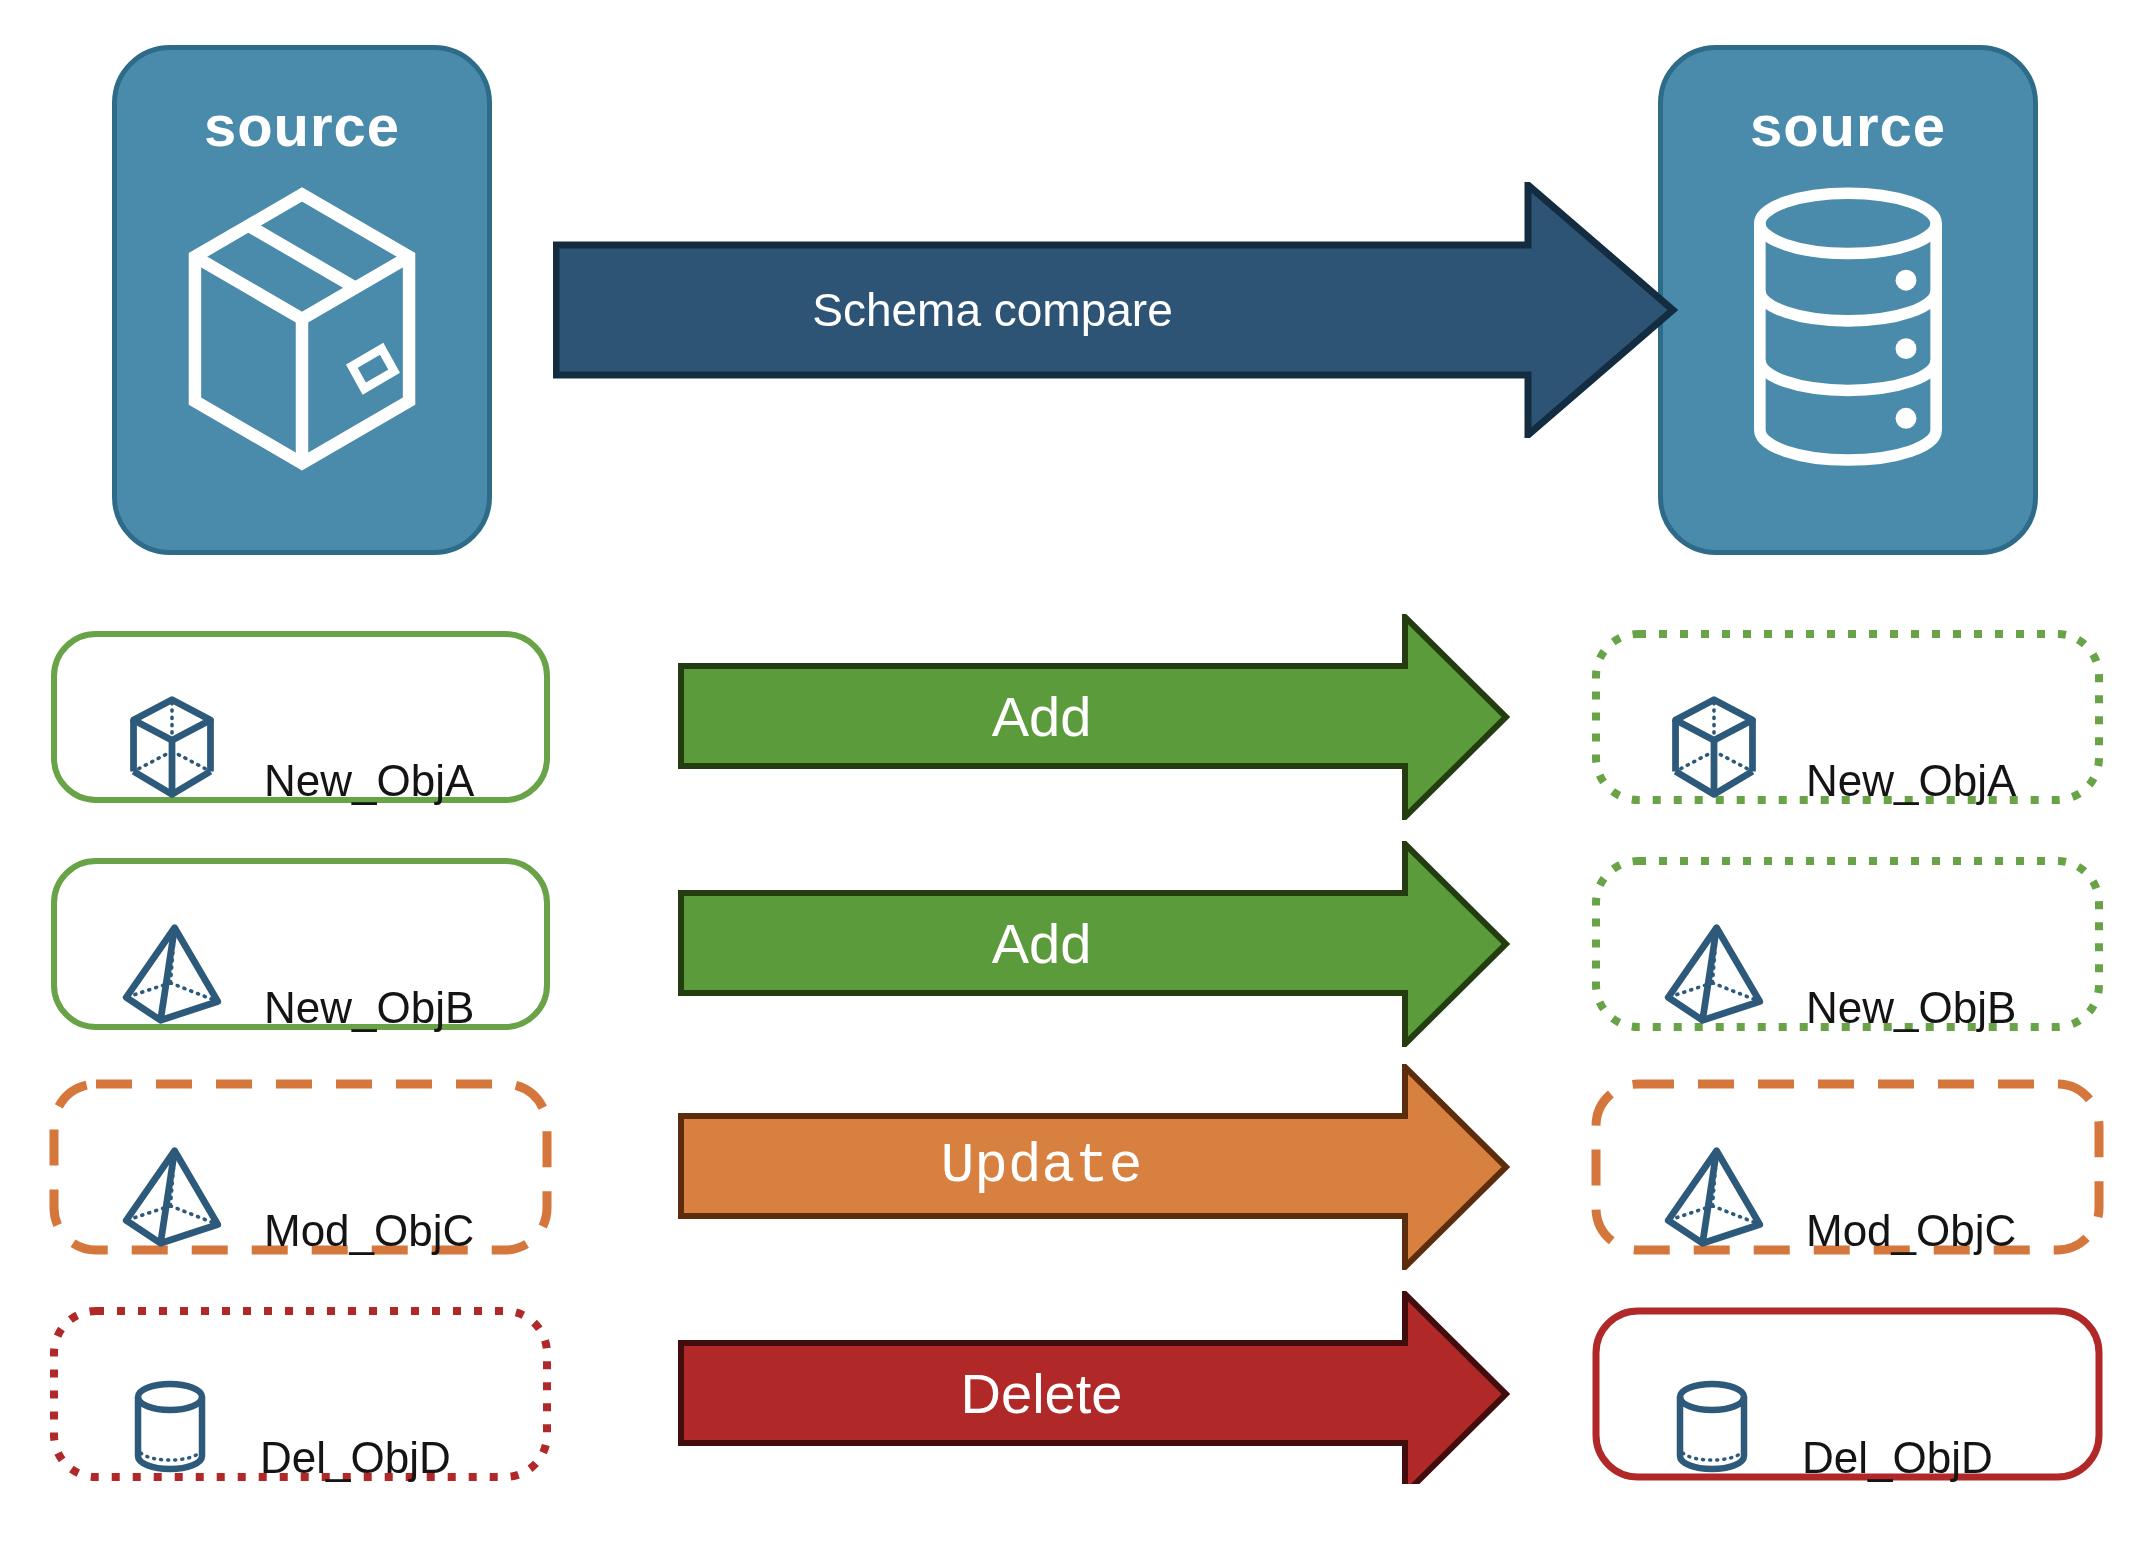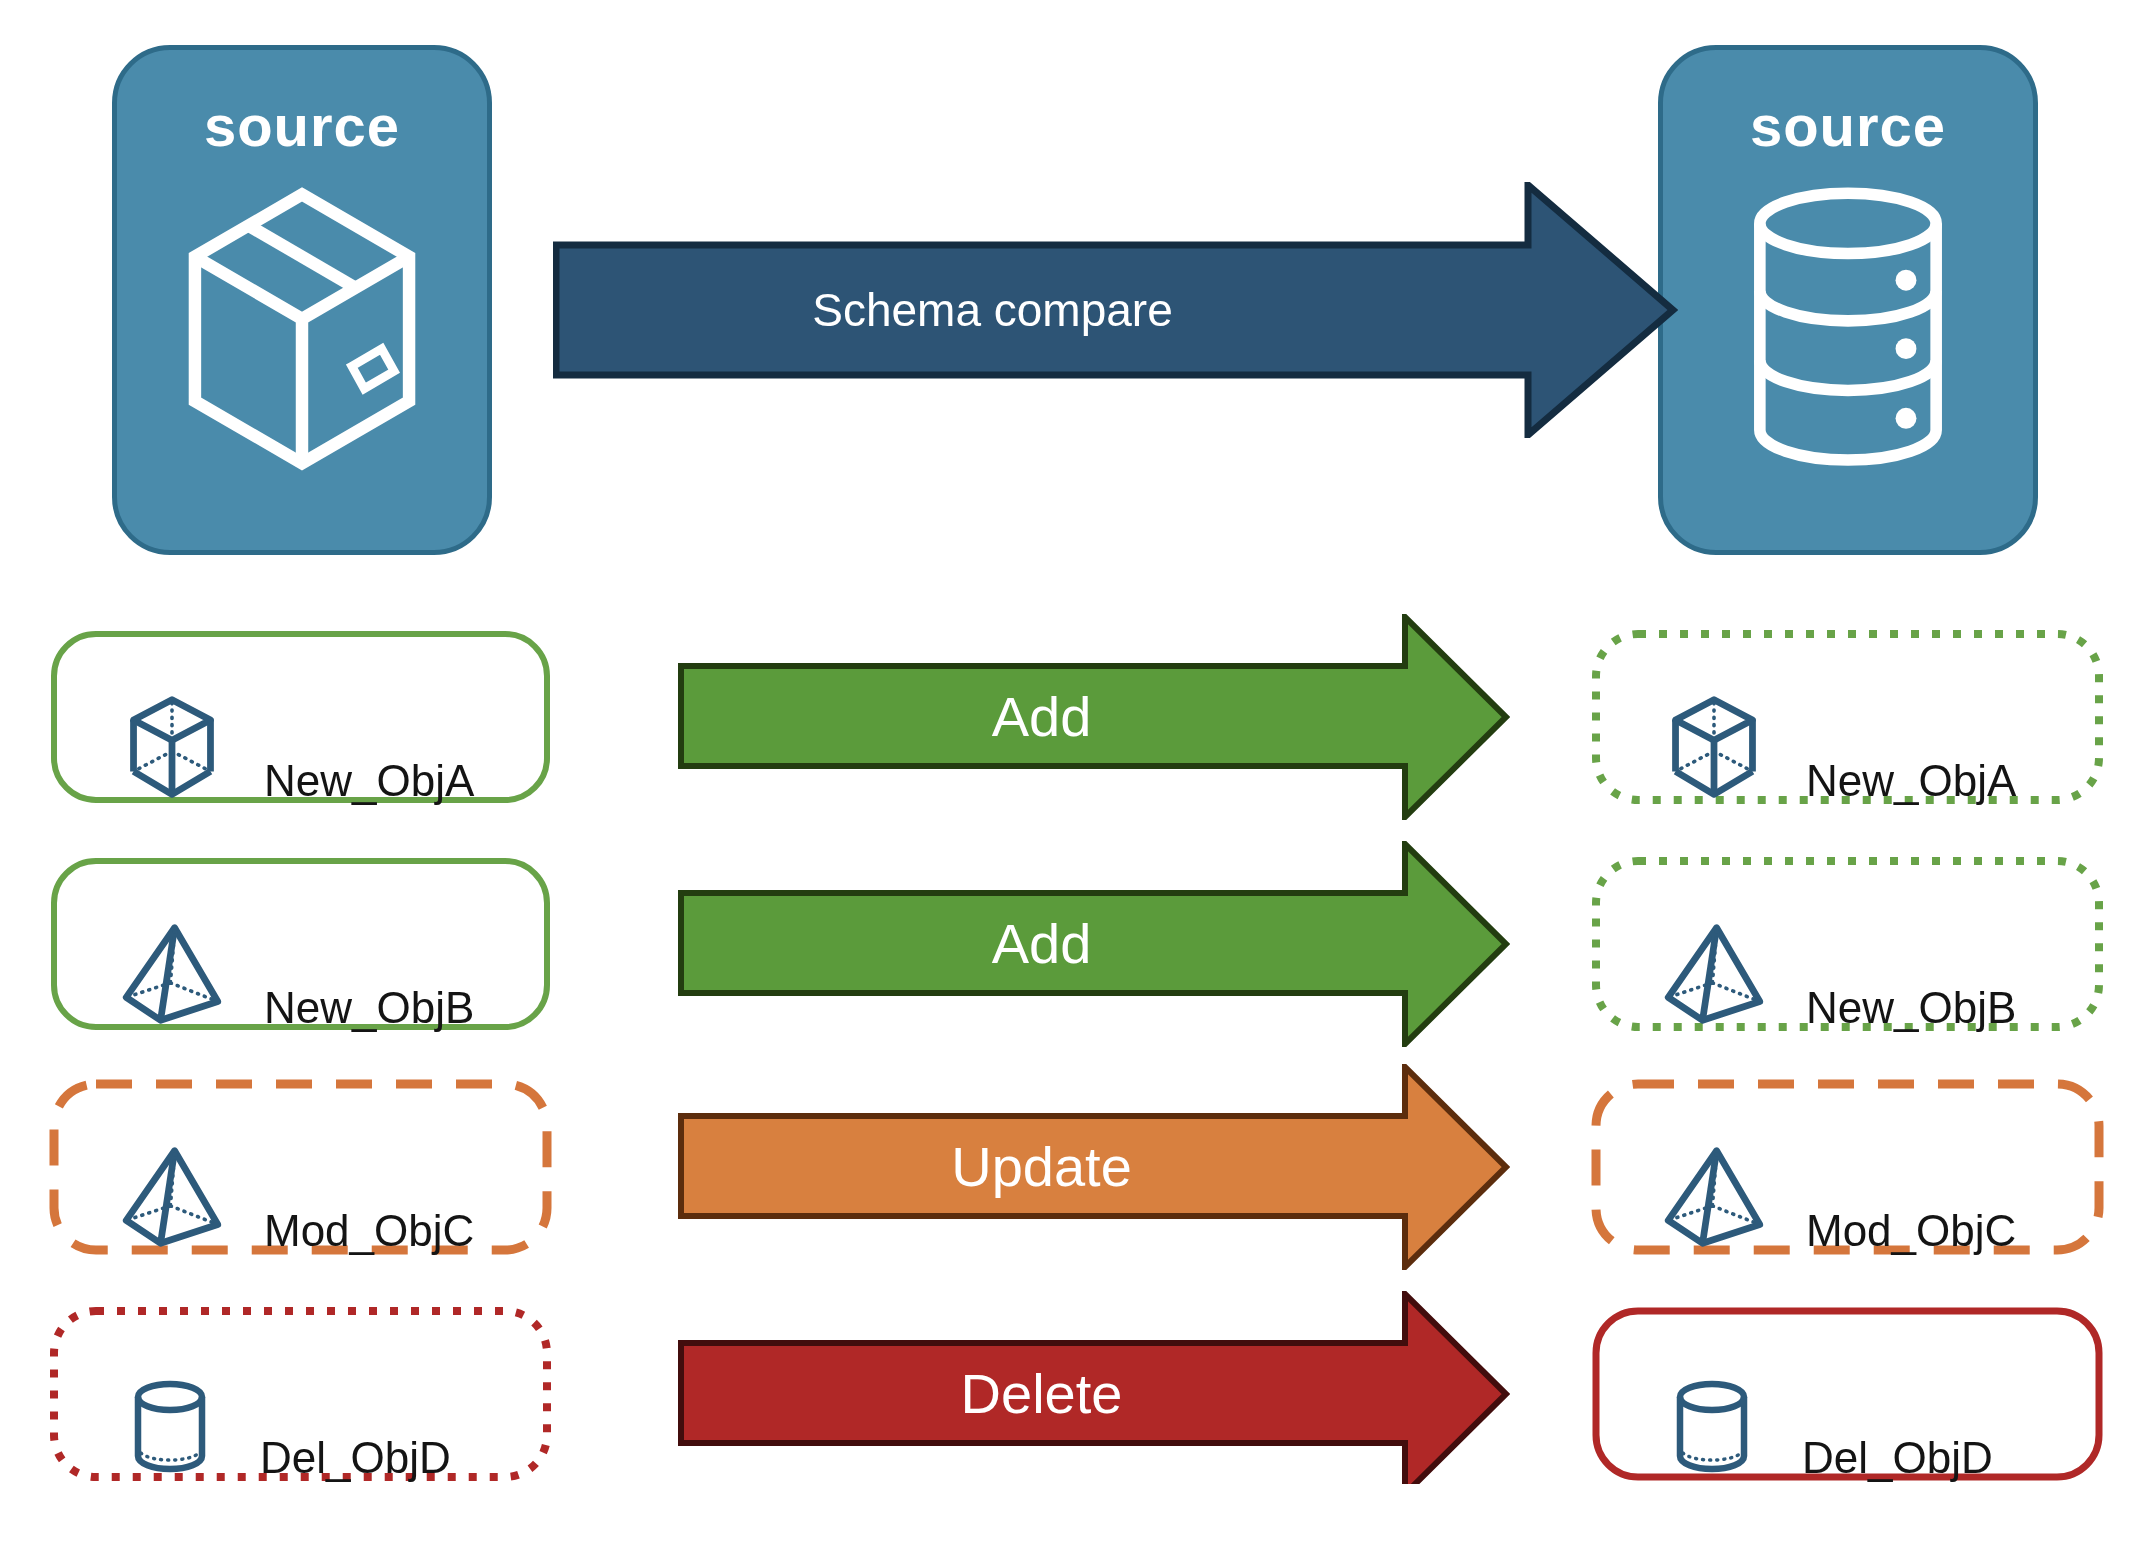--- a/index.html
+++ b/index.html
@@ -177,21 +177,21 @@
         <svg class="blue-icon" width="104" height="110" viewBox="0 0 200 210">
           <path class="solid-e" d="M105,16 L12,150 L78,194 L188,158 Z"></path>
           <path class="solid-e" d="M105,16 L78,194"></path>
           <path class="dash-e" d="M105,22 L97,122 M97,122 L12,150 M97,122 L188,158"></path>
         </svg>
       </span>
       <span class="obj-label">Mod_ObjC</span>
     </div>
   </div>
 
-  <div class="arrow-wrap arrow-update" style="left:678px;top:1064px;width:832px;height:206px;">
+  <div class="arrow-wrap arrow-update" style="left:678px;top:1064px;width:832px;height:206px;font-family:Liberation Mono, monospace;">
     <svg width="832" height="206" viewBox="0 0 832 206">
       <polygon points="3,52 727,52 727,3 828,103 727,203 727,152 3,152"></polygon>
     </svg>
     <div class="arrow-label" style="left:0;top:52px;width:727px;height:100px;">Update</div>
   </div>
 
   <div class="obj-box obj-right" style="top:1078px;">
     <svg class="border-svg" width="515" height="178" viewBox="0 0 515 178">
       <rect class="b-dashed-orange" x="6" y="6" width="503" height="166" rx="42"></rect>
     </svg>

